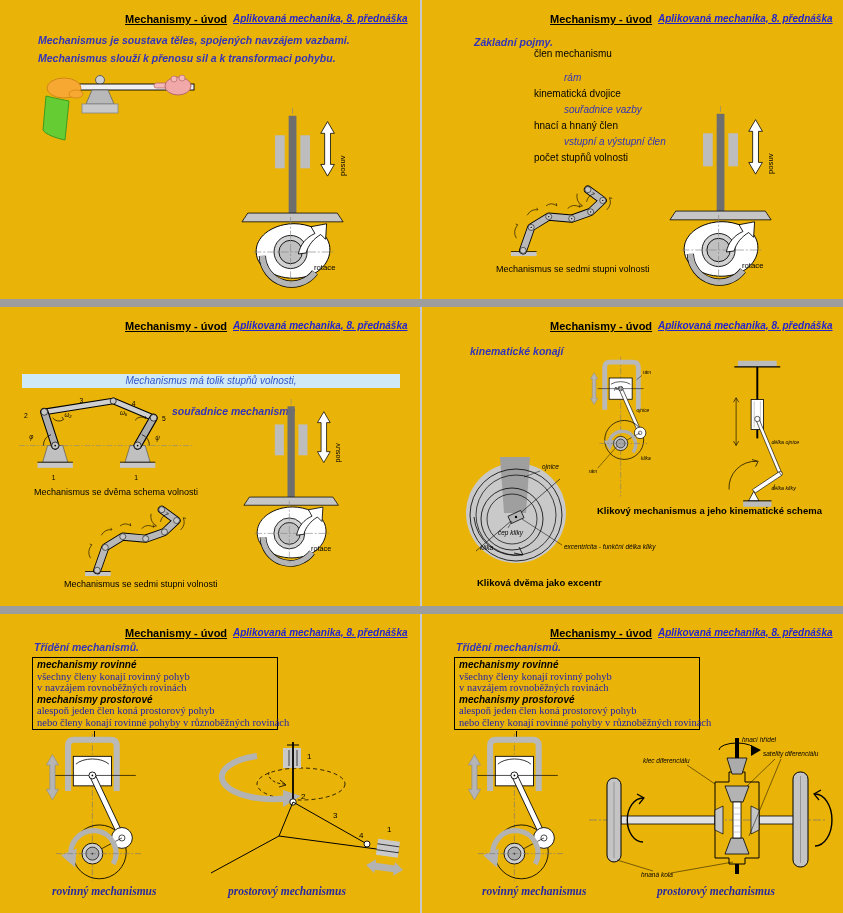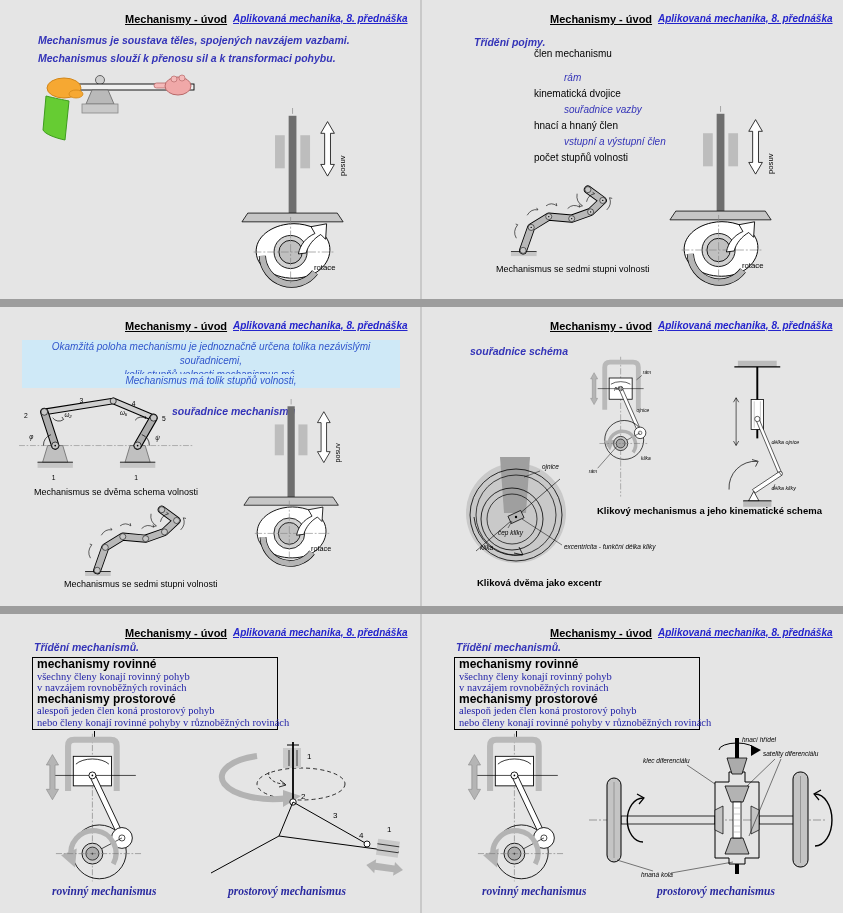--- a/index.html
+++ b/index.html
@@ -1,35 +1,35 @@
 <!DOCTYPE html>
 <html><head>
 <meta charset="utf-8">
 <style>
   html,body{margin:0;padding:0;background:#fff}
-  .page{position:relative;width:843px;height:913px;background:#e5e5e5;overflow:hidden;
+  .page{position:relative;width:843px;height:913px;background:#eab308;overflow:hidden;
         font-family:"Liberation Sans",sans-serif;color:#000}
   .abs{position:absolute}
   .vline{position:absolute;left:420px;top:0;width:2px;height:913px;background:#c9c9c9}
   .hbar{position:absolute;left:0;width:843px;height:8px;background:#9d9d9d}
   .slide{position:absolute;width:421px;height:299px}
   .hdr-title{font-size:11px;font-weight:bold;text-decoration:underline;white-space:nowrap}
   .hdr-link{font-size:10px;font-weight:bold;font-style:italic;text-decoration:underline;
             color:#2424cc;white-space:nowrap}
   .blue-bold{color:#3434b8;font-style:italic;font-weight:bold;font-size:10.5px;white-space:nowrap}
   .term{font-size:10px;white-space:nowrap}
   .term-sub{font-size:10px;color:#3434b8;font-style:italic;white-space:nowrap}
   .cap{font-size:9px;white-space:nowrap}
   .capb{font-size:9.5px;font-weight:bold;white-space:nowrap}
   .capblue{font-family:"Liberation Serif",serif;font-style:italic;font-weight:bold;
            color:#2a2aa0;font-size:11.5px;white-space:nowrap}
   .hl{background:#cfe9f7;color:#2f55cc;font-style:italic;font-size:10px;
       text-align:center;line-height:14px;width:378px}
   .box{border:1px solid #000;width:236px;padding:1px 4px;line-height:11.5px}
-  .box .head{font-weight:bold;font-size:12px;white-space:nowrap}
+  .box .head{font-style:italic;font-weight:bold;font-size:10px;white-space:nowrap}
   .box .bluel{font-family:"Liberation Serif",serif;color:#2323a8;font-size:10.5px;white-space:nowrap}
   svg{font-family:"Liberation Sans",sans-serif;overflow:visible}
   svg text{fill:#000}
   .dlabel{font-size:8px}
   .tick{width:1px;height:10px;background:#000}
 </style>
 </head>
 <body>
 
 <div class="page">
@@ -74,21 +74,21 @@
       <line x1="54" y1="112" x2="54" y2="182" stroke="#888" stroke-width="0.7" stroke-dasharray="8 2 2 2"></line>
       <line x1="16" y1="148" x2="98" y2="148" stroke="#888" stroke-width="0.7" stroke-dasharray="8 2 2 2"></line>
       <path d="M62,150 C64,140 70,133 79,129 L75,122 91,119 90,135 85,130 C78,134 72,141 70,149 Z" fill="#fff" stroke="#000" stroke-width="0.9"></path>
       <text class="dlabel" x="78" y="167">rotace</text>
     </svg>
   </div>
 
   <div class="slide" style="left:422px;top:0">
     <div class="abs hdr-title" style="left:128px;top:13px">Mechanismy - úvod</div>
     <div class="abs hdr-link" style="left:236px;top:13px">Aplikovaná mechanika, 8. přednáška</div>
-    <div class="abs blue-bold" style="left:52px;top:36px">Třídění pojmy.</div>
+    <div class="abs blue-bold" style="left:52px;top:36px">Základní pojmy.</div>
 
     <div class="abs term" style="left:112px;top:48px">člen mechanismu</div>
     <div class="abs term-sub" style="left:142px;top:72px">rám</div>
     <div class="abs term" style="left:112px;top:88px">kinematická dvojice</div>
     <div class="abs term-sub" style="left:142px;top:104px">souřadnice vazby</div>
     <div class="abs term" style="left:112px;top:120px">hnací a hnaný člen</div>
     <div class="abs term-sub" style="left:142px;top:136px">vstupní a výstupní člen</div>
     <div class="abs term" style="left:112px;top:152px">počet stupňů volnosti</div>
 
     <svg class="abs" style="left:66px;top:182px" width="135" height="76" viewBox="0 0 200 110">
@@ -143,24 +143,20 @@
       <line x1="16" y1="148" x2="98" y2="148" stroke="#888" stroke-width="0.7" stroke-dasharray="8 2 2 2"></line>
       <path d="M62,150 C64,140 70,133 79,129 L75,122 91,119 90,135 85,130 C78,134 72,141 70,149 Z" fill="#fff" stroke="#000" stroke-width="0.9"></path>
       <text class="dlabel" x="78" y="167">rotace</text>
     </svg>
   </div>
 
   <div class="slide" style="left:0;top:307px">
     <div class="abs hdr-title" style="left:125px;top:13px">Mechanismy - úvod</div>
     <div class="abs hdr-link" style="left:233px;top:13px">Aplikovaná mechanika, 8. přednáška</div>
 
-    <div class="abs hl" style="left:22px;top:33px">
-      <div>Okamžitá poloha mechanismu je jednoznačně určena tolika nezávislými souřadnicemi,</div>
-      <div>kolik stupňů volnosti mechanismus má.</div>
-    </div>
     <div class="abs hl" style="left:22px;top:67px">
       <div>Mechanismus má tolik stupňů volnosti,</div>
     </div>
     <div class="abs blue-bold" style="left:172px;top:98px">souřadnice mechanismu</div>
 
     <svg class="abs" style="left:14px;top:88px" width="185" height="91" viewBox="0 0 220 108">
       <line x1="6" y1="60" x2="214" y2="60" stroke="#888" stroke-width="0.7" stroke-dasharray="7 2 2 2"></line>
       <polygon points="40,60 58,60 64,80 34,80" fill="#c0c0c0" stroke="#555" stroke-width="0.8"></polygon>
       <line x1="28" y1="80" x2="70" y2="80" stroke="#000" stroke-width="1.2"></line>
       <rect x="28" y="80.5" width="42" height="6" fill="#c6c6c6"></rect>
@@ -253,21 +249,21 @@
       <line x1="54" y1="112" x2="54" y2="182" stroke="#888" stroke-width="0.7" stroke-dasharray="8 2 2 2"></line>
       <line x1="16" y1="148" x2="98" y2="148" stroke="#888" stroke-width="0.7" stroke-dasharray="8 2 2 2"></line>
       <path d="M62,150 C64,140 70,133 79,129 L75,122 91,119 90,135 85,130 C78,134 72,141 70,149 Z" fill="#fff" stroke="#000" stroke-width="0.9"></path>
       <text class="dlabel" x="78" y="167">rotace</text>
     </svg>
   </div>
 
   <div class="slide" style="left:422px;top:307px">
     <div class="abs hdr-title" style="left:128px;top:13px">Mechanismy - úvod</div>
     <div class="abs hdr-link" style="left:236px;top:13px">Aplikovaná mechanika, 8. přednáška</div>
-    <div class="abs blue-bold" style="left:48px;top:38px">souřadnice schéma</div>
+    <div class="abs blue-bold" style="left:48px;top:38px">kinematické konají</div>
 
     <svg class="abs" style="left:160px;top:48px" width="95" height="146" viewBox="0 0 100 165">
       <line x1="40" y1="2" x2="40" y2="160" stroke="#777" stroke-width="0.6" stroke-dasharray="7 2 2 2"></line>
       <path d="M22,62 V14 Q22,8 28,8 H54 Q60,8 60,14 V62" stroke="#b9b9b9" stroke-width="5.5" fill="none"></path>
       <rect x="27" y="26" width="26" height="24" fill="#fff" stroke="#000" stroke-width="0.9"></rect>
       <path d="M29,33 A15,9 0 0 1 51,33" stroke="#000" stroke-width="0.7" fill="none"></path>
       <line x1="14" y1="38" x2="66" y2="38" stroke="#000" stroke-width="0.6"></line>
       <polygon points="38.3,39 41.7,37 63.7,87 60.3,89" fill="#fff" stroke="#000" stroke-width="0.7"></polygon>
       <circle cx="40" cy="38" r="2.5" fill="#fff" stroke="#000" stroke-width="0.7"></circle>
       <circle cx="44" cy="96" r="22" fill="none" stroke="#000" stroke-width="0.8"></circle>

